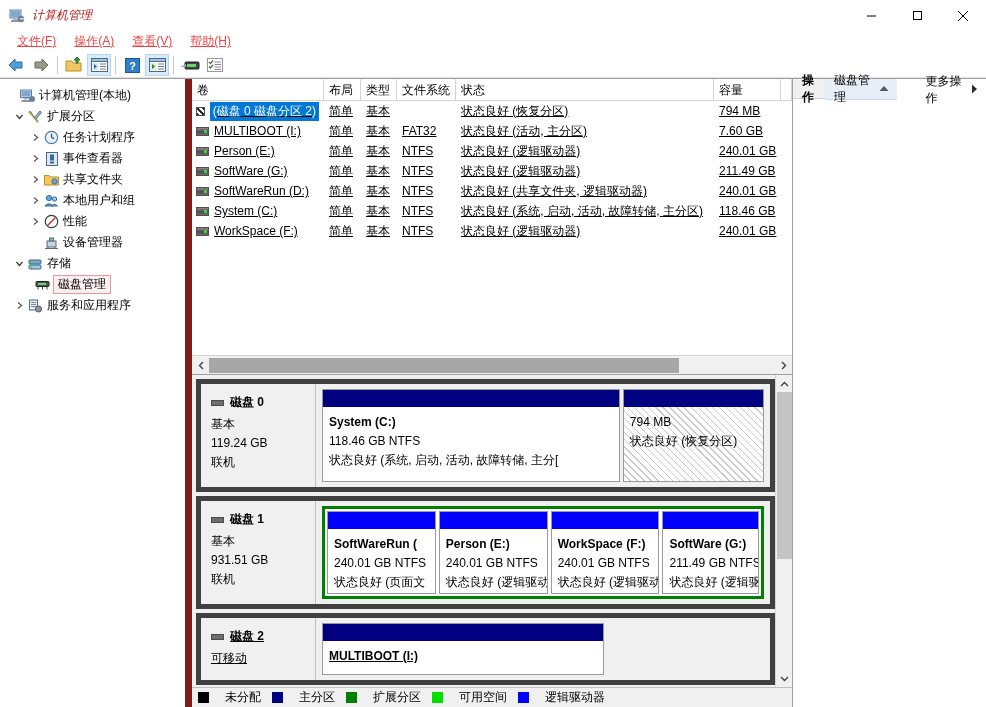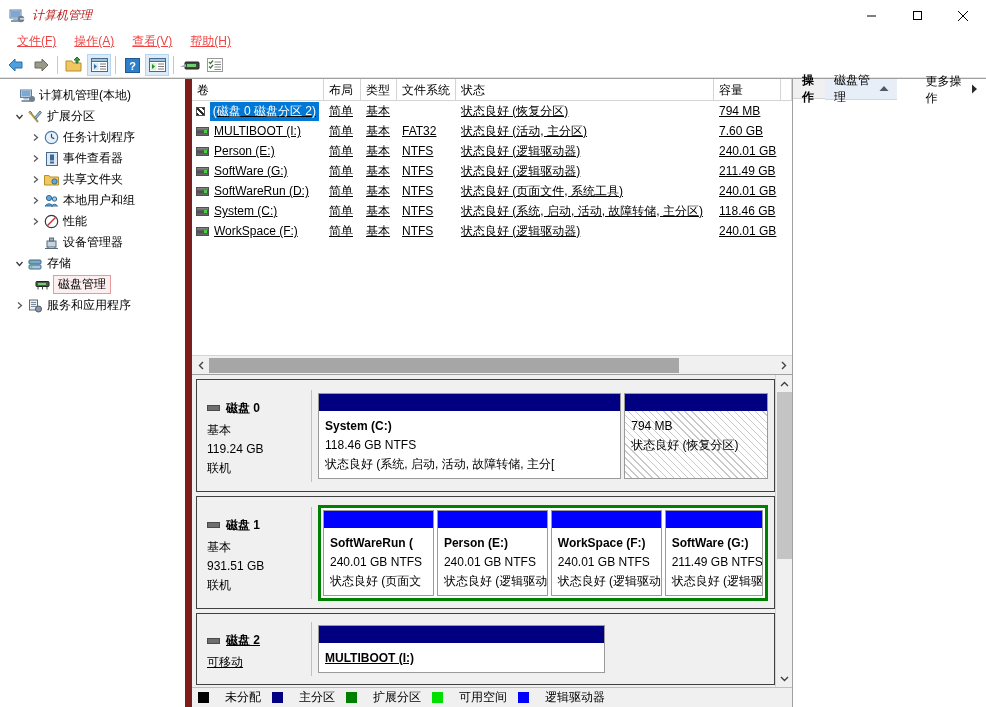--- a/index.html
+++ b/index.html
@@ -208,24 +208,23 @@
   .disk-scroll-area {
     flex: 1;
     min-width: 0;
     overflow: hidden;
     background: #f0f0f0;
     padding: 4px 0 0 4px;
   }
   .disk-block {
     display: flex;
     background: #f0f0f0;
-    border: 1px solid #404040;
+    border: 5px solid #404040;
     margin-bottom: 4px;
     height: 113px;
-    align-items: center;
   }
   .disk-info {
     width: 115px; min-width: 115px;
     border-right: 1px solid #c0c0c0;
     padding: 9px 8px 4px 10px;
     background: #f0f0f0;
     font-size: 12px;
     line-height: 19px;
   }
   .disk-info-title {
@@ -700,21 +699,21 @@
           </div>
 
           <div class="vol-row">
             <div class="vr-cell vr-vol" style="width:132px">
               <span class="drive-chip green"></span>
               <span>SoftWareRun (D:)</span>
             </div>
             <div class="vr-cell" style="width:37px">简单</div>
             <div class="vr-cell" style="width:36px">基本</div>
             <div class="vr-cell" style="width:59px">NTFS</div>
-            <div class="vr-cell" style="width:258px">状态良好 (页面文件, 系统工具)</div>
+            <div class="vr-cell" style="width:258px">状态良好 (共享文件夹, 逻辑驱动器)</div>
             <div class="vr-cell" style="width:67px">240.01 GB</div>
           </div>
 
           <div class="vol-row">
             <div class="vr-cell vr-vol" style="width:132px">
               <span class="drive-chip green"></span>
               <span>System (C:)</span>
             </div>
             <div class="vr-cell" style="width:37px">简单</div>
             <div class="vr-cell" style="width:36px">基本</div>

